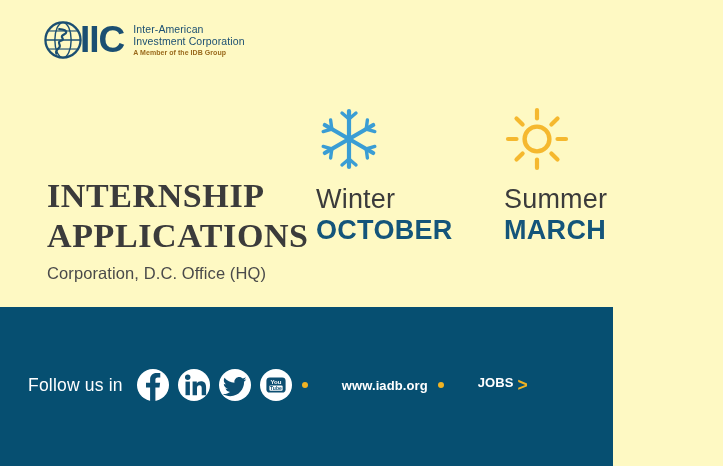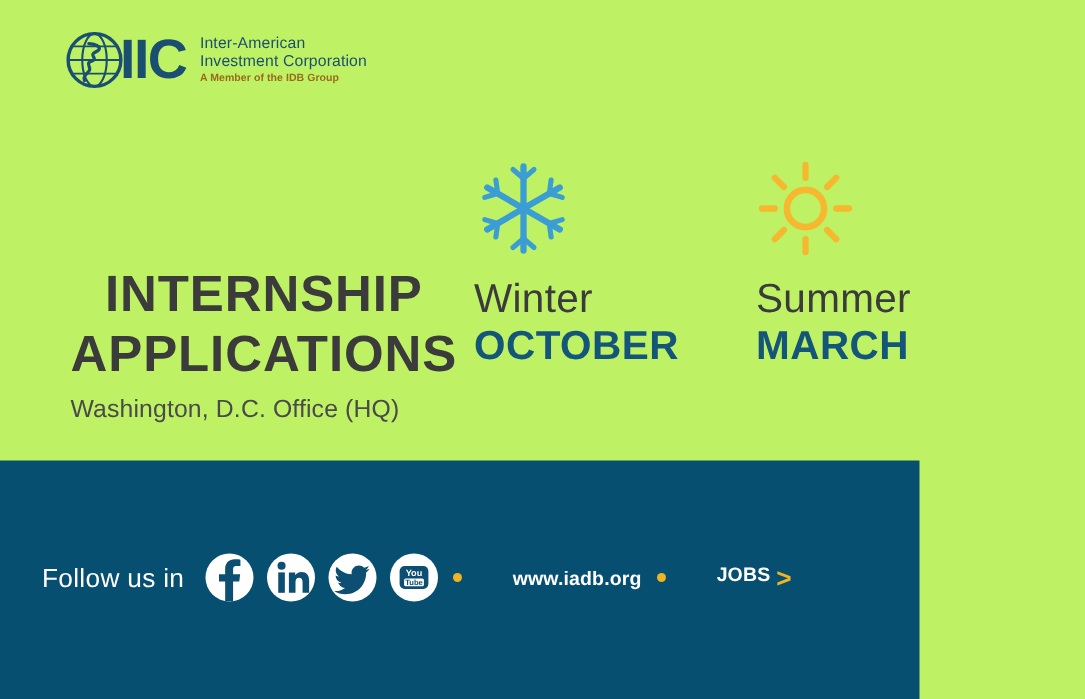--- a/index.html
+++ b/index.html
@@ -13,21 +13,21 @@
     overflow: hidden;
     background: #ffffff;
     font-family: "Liberation Sans", sans-serif;
     -webkit-font-smoothing: antialiased;
   }
 
   .page {
     position: relative;
     width: 723px;
     height: 466px;
-    background: #bef264;
+    background: #fef9c3;
   }
 
   
   .logo-block {
     position: absolute;
     left: 44px;
     top: 21px;
     display: flex;
     align-items: center;
   }
@@ -72,22 +72,21 @@
     left: 47px;
     top: 176px;
   }
   .headline .h-line {
     font-size: 34px;
     font-weight: bold;
     color: #3b3b3b;
     letter-spacing: 0.6px;
     line-height: 1.18;
     display: block;
-    font-family: Liberation Sans, sans-serif;
-    text-align: center;
+    font-family: Liberation Serif, serif;
   }
   .headline .h-sub {
     display: block;
     margin-top: 8px;
     font-size: 16.5px;
     color: #4a4a4a;
     letter-spacing: 0.1px;
     font-family: "Liberation Sans", sans-serif;
   }
 
@@ -215,21 +214,21 @@
     <span class="logo-words">
       <span class="lw1">Inter-American</span>
       <span class="lw2">Investment Corporation</span>
       <span class="lw3">A Member of the IDB Group</span>
     </span>
   </div>
 
   <div class="headline">
     <span class="h-line">INTERNSHIP</span>
     <span class="h-line">APPLICATIONS</span>
-    <span class="h-sub">Washington, D.C. Office (HQ)</span>
+    <span class="h-sub">Corporation, D.C. Office (HQ)</span>
   </div>
 
   <div class="season season-winter">
     <span class="season-icon">
       <svg width="66" height="66" viewBox="0 0 66 66" xmlns="http://www.w3.org/2000/svg">
         <g stroke="#3a9dd4" stroke-width="4.2" stroke-linecap="round" fill="none">
           <line x1="33" y1="5" x2="33" y2="61"></line>
           <line x1="8.8" y1="19" x2="57.2" y2="47"></line>
           <line x1="8.8" y1="47" x2="57.2" y2="19"></line>
         </g>

